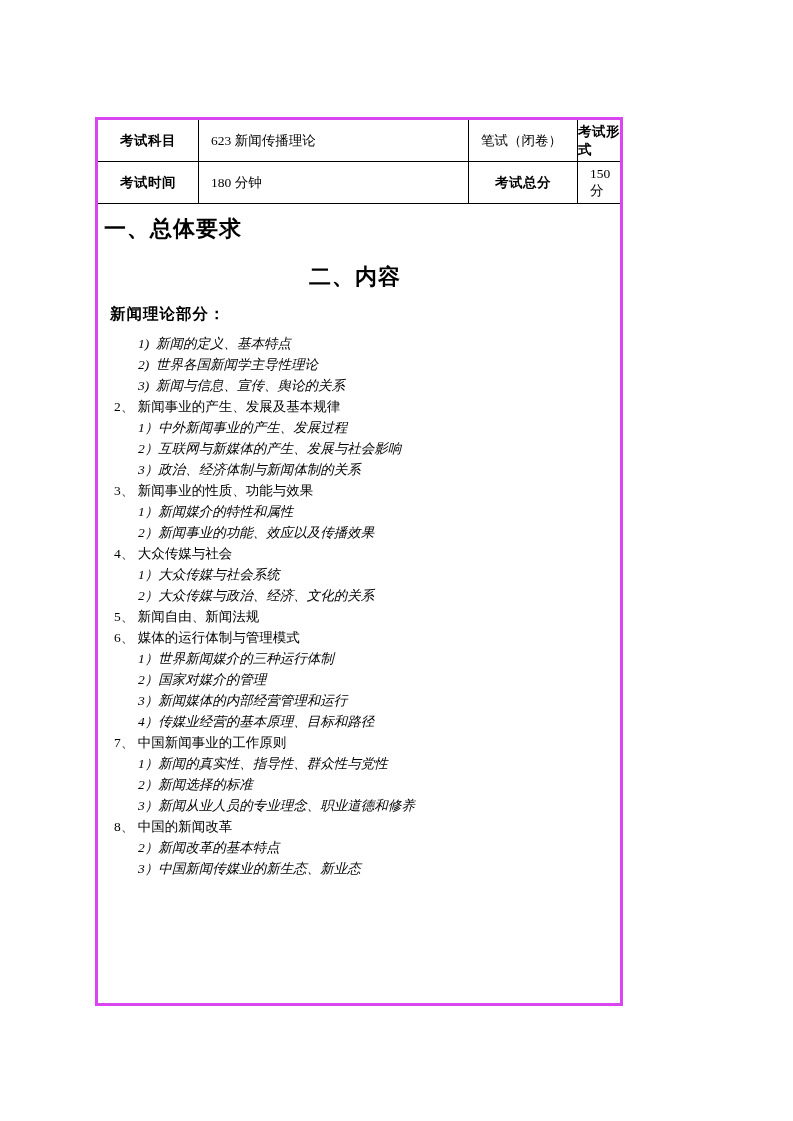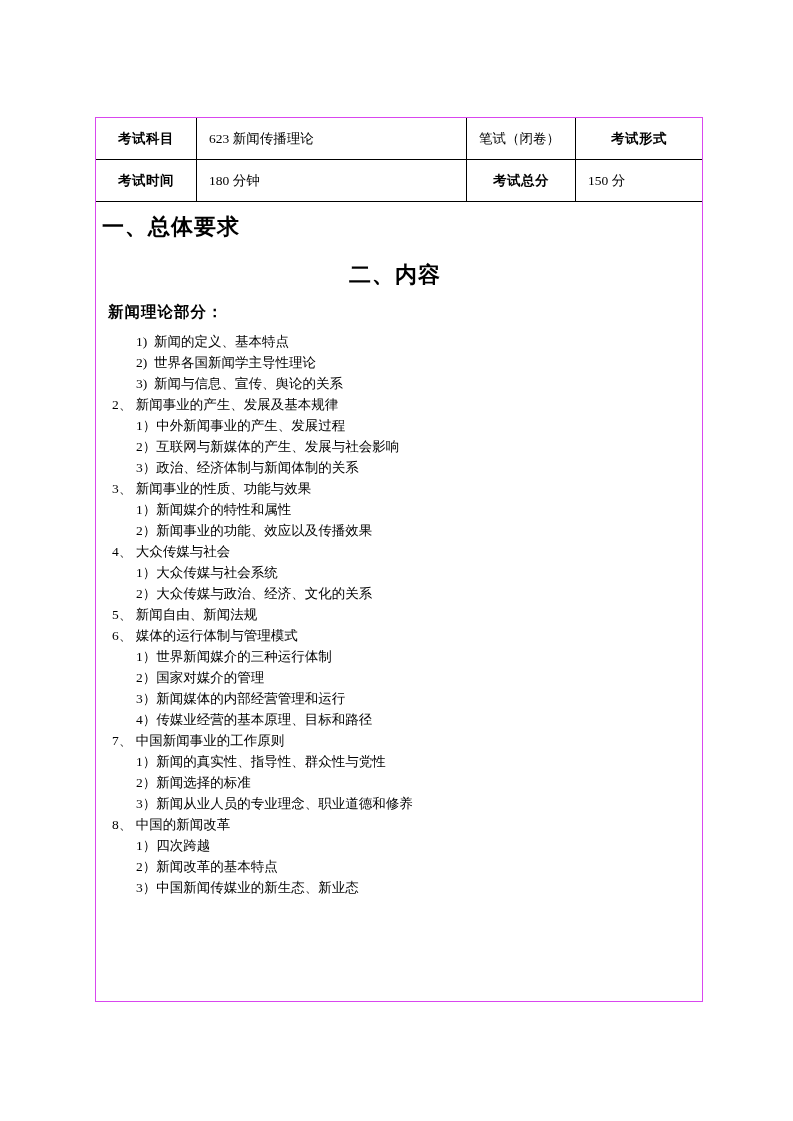--- a/index.html
+++ b/index.html
@@ -10,23 +10,23 @@
     background: #ffffff;
     color: #000000;
     font-family: "Liberation Serif", "DejaVu Serif", serif;
     position: relative;
     overflow: hidden;
   }
   .doc {
     position: absolute;
     left: 95px;
     top: 117px;
-    width: 608px;
+    width: 528px;
     box-sizing: border-box;
-    border: 1px solid #d946ef;
+    border: 3px solid #d946ef;
     background: #fff;
   }
   .hrow {
     display: grid;
     grid-template-columns: 100px 270px 109px 1fr;
   }
   .hcell {
     height: 42px;
     display: flex;
     align-items: center;
@@ -70,21 +70,21 @@
     letter-spacing: 1px;
     margin: 12px 0 8px 6px;
   }
   .outline { margin: 0; }
   .o-row {
     font-size: 13.5px;
     line-height: 21px;
     white-space: pre-wrap;
   }
   .o-row.lvl1 { padding-left: 10px; }
-  .o-row.lvl2 { padding-left: 34px; }
+  .o-row.lvl2 { padding-left: 34px; font-style: italic; }
 </style>
 </head>
 <body>
 
 <div class="doc">
 
   <div class="hrow">
     <div class="hcell label">考试科目</div>
     <div class="hcell value bl">623 新闻传播理论</div>
     <div class="hcell value bl">笔试（闭卷）</div>
@@ -122,19 +122,18 @@
         <div class="o-row lvl1">6、 媒体的运行体制与管理模式</div>
         <div class="o-row lvl2">1）世界新闻媒介的三种运行体制</div>
         <div class="o-row lvl2">2）国家对媒介的管理</div>
         <div class="o-row lvl2">3）新闻媒体的内部经营管理和运行</div>
         <div class="o-row lvl2">4）传媒业经营的基本原理、目标和路径</div>
         <div class="o-row lvl1">7、 中国新闻事业的工作原则</div>
         <div class="o-row lvl2">1）新闻的真实性、指导性、群众性与党性</div>
         <div class="o-row lvl2">2）新闻选择的标准</div>
         <div class="o-row lvl2">3）新闻从业人员的专业理念、职业道德和修养</div>
         <div class="o-row lvl1">8、 中国的新闻改革</div>
-        <div class="o-row lvl2">1）四次跨越</div>
         <div class="o-row lvl2">2）新闻改革的基本特点</div>
         <div class="o-row lvl2">3）中国新闻传媒业的新生态、新业态</div>
       </div>
   </div>
 
 </div>
 
 </body></html>

